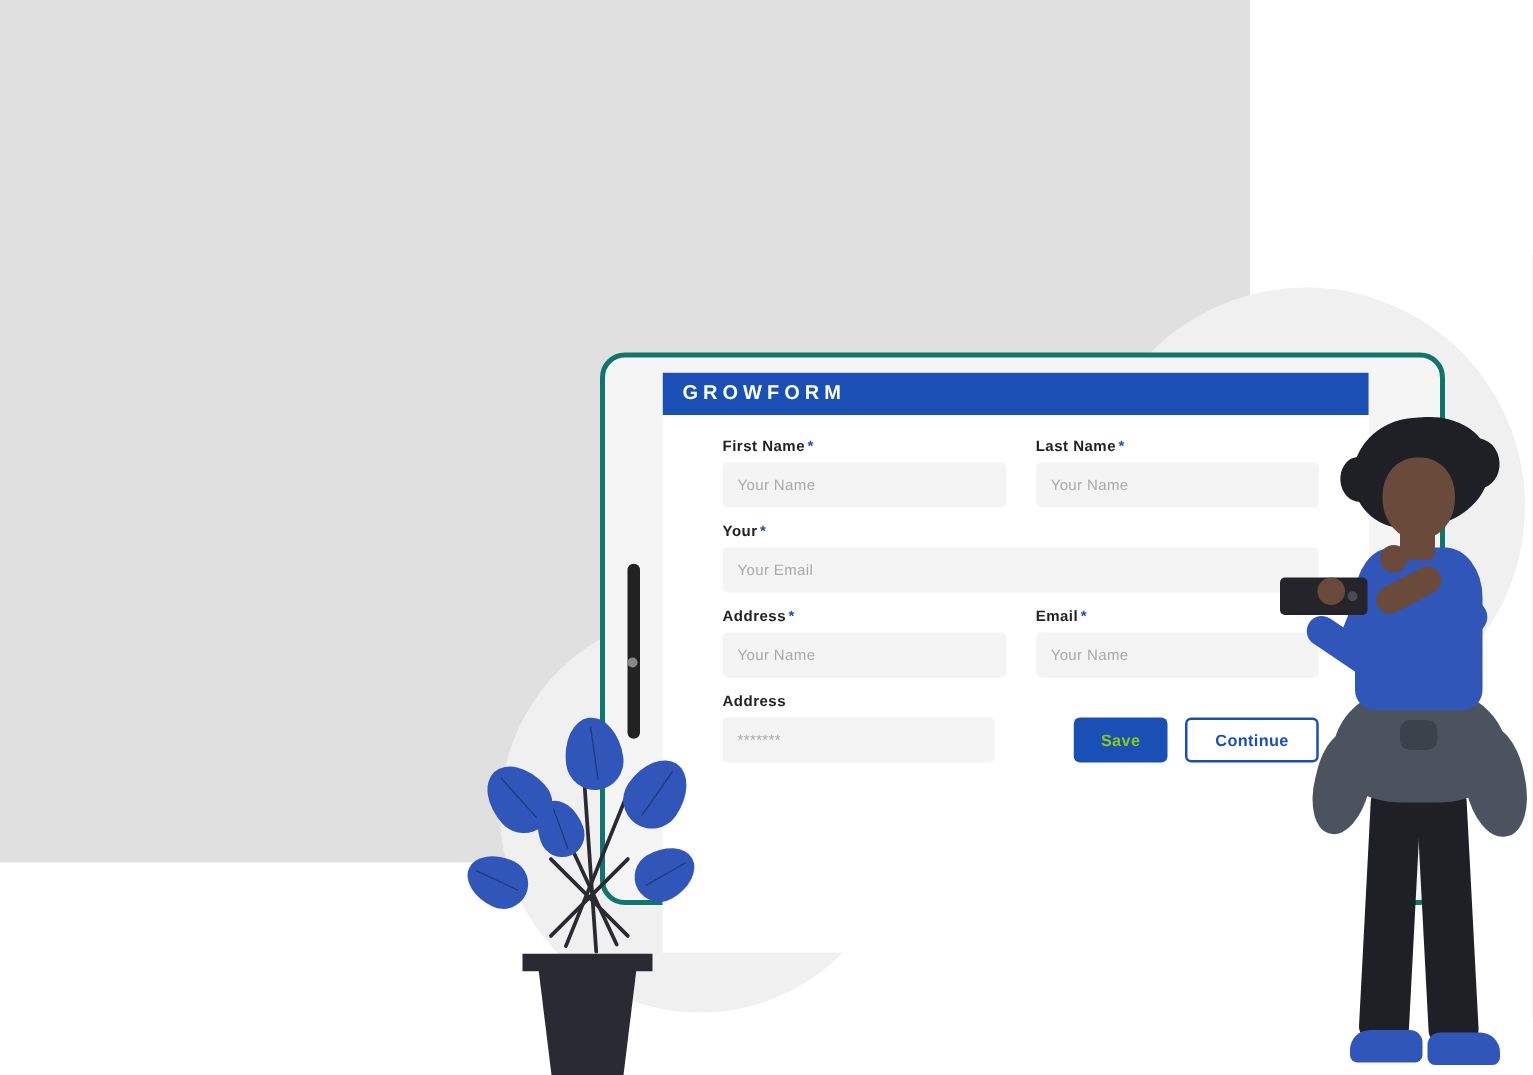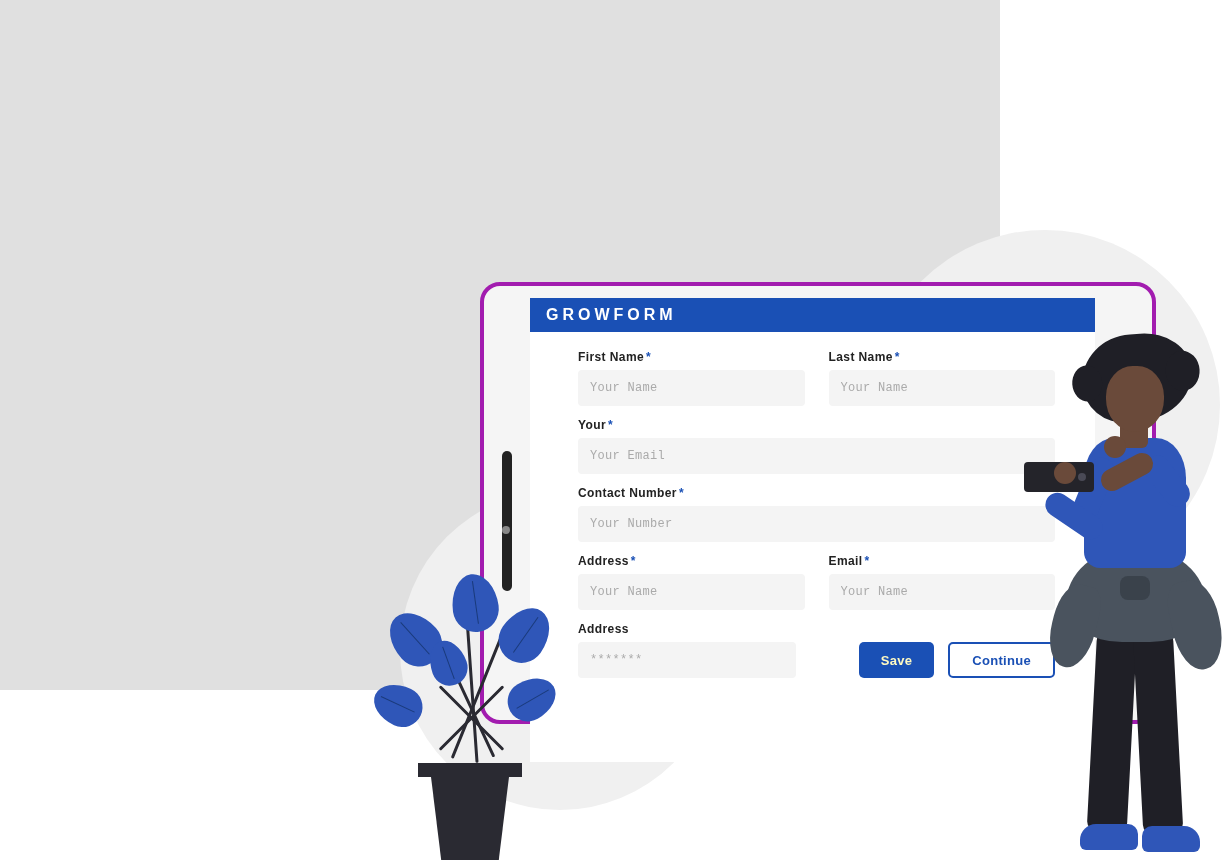--- a/index.html
+++ b/index.html
@@ -29,21 +29,21 @@
   .bg-circle.c1 { width: 320px; height: 320px; left: 400px; top: 490px; }
   .bg-circle.c2 { width: 350px; height: 350px; left: 870px; top: 230px; }
 
   .tablet {
     position: absolute;
     left: 480px;
     top: 282px;
     width: 676px;
     height: 442px;
     background: #f5f5f5;
-    border: 4px solid #a21caf;
+    border: 4px solid #0f766e;
     border-radius: 20px;
     z-index: 5;
   }
   .tablet-camera {
     position: absolute;
     left: 18px;
     top: 240px;
     width: 8px;
     height: 8px;
     background: #888;
@@ -96,21 +96,20 @@
   .req { color: #1a50b5; margin-left: 2px; }
   .input {
     height: 36px;
     background: #f4f4f4;
     border: none;
     border-radius: 4px;
     padding: 0 12px;
     font-size: 12px;
     color: #c2410c;
     letter-spacing: 0.3px;
-    font-family: Liberation Mono, monospace;
   }
   .input::placeholder { color: #aaa; }
   .row-bottom {
     display: flex;
     gap: 24px;
     margin-top: 4px;
     align-items: flex-end;
   }
   .btn-group {
     flex: 1;
@@ -123,21 +122,21 @@
     height: 36px;
     padding: 0 22px;
     border-radius: 5px;
     font-size: 13px;
     font-weight: 600;
     cursor: pointer;
     letter-spacing: 0.3px;
   }
   .btn-primary {
     background: #1a50b5;
-    color: #fef9c3;
+    color: #84cc16;
     border: none;
   }
   .btn-outline {
     background: #fff;
     color: #1a50b5;
     border: 2px solid #1a50b5;
   }
 
   
   .plant { position: absolute; left: 370px; top: 570px; width: 200px; height: 290px; z-index: 6; }
@@ -353,28 +352,20 @@
 
       <div class="row">
         <div class="col full">
           <div class="label">
             <span>Your</span><span class="req">*</span>
           </div>
           <input class="input" placeholder="Your Email" style="">
         </div>
       </div>
 
-      <div class="row">
-        <div class="col full">
-          <div class="label">
-            <span>Contact  Number</span><span class="req">*</span>
-          </div>
-          <input class="input" placeholder="Your Number" style="">
-        </div>
-      </div>
 
       <div class="row">
         <div class="col">
           <div class="label">
             <span>Address</span><span class="req">*</span>
           </div>
           <input class="input" placeholder="Your Name" style="">
         </div>
         <div class="col">
           <div class="label">

